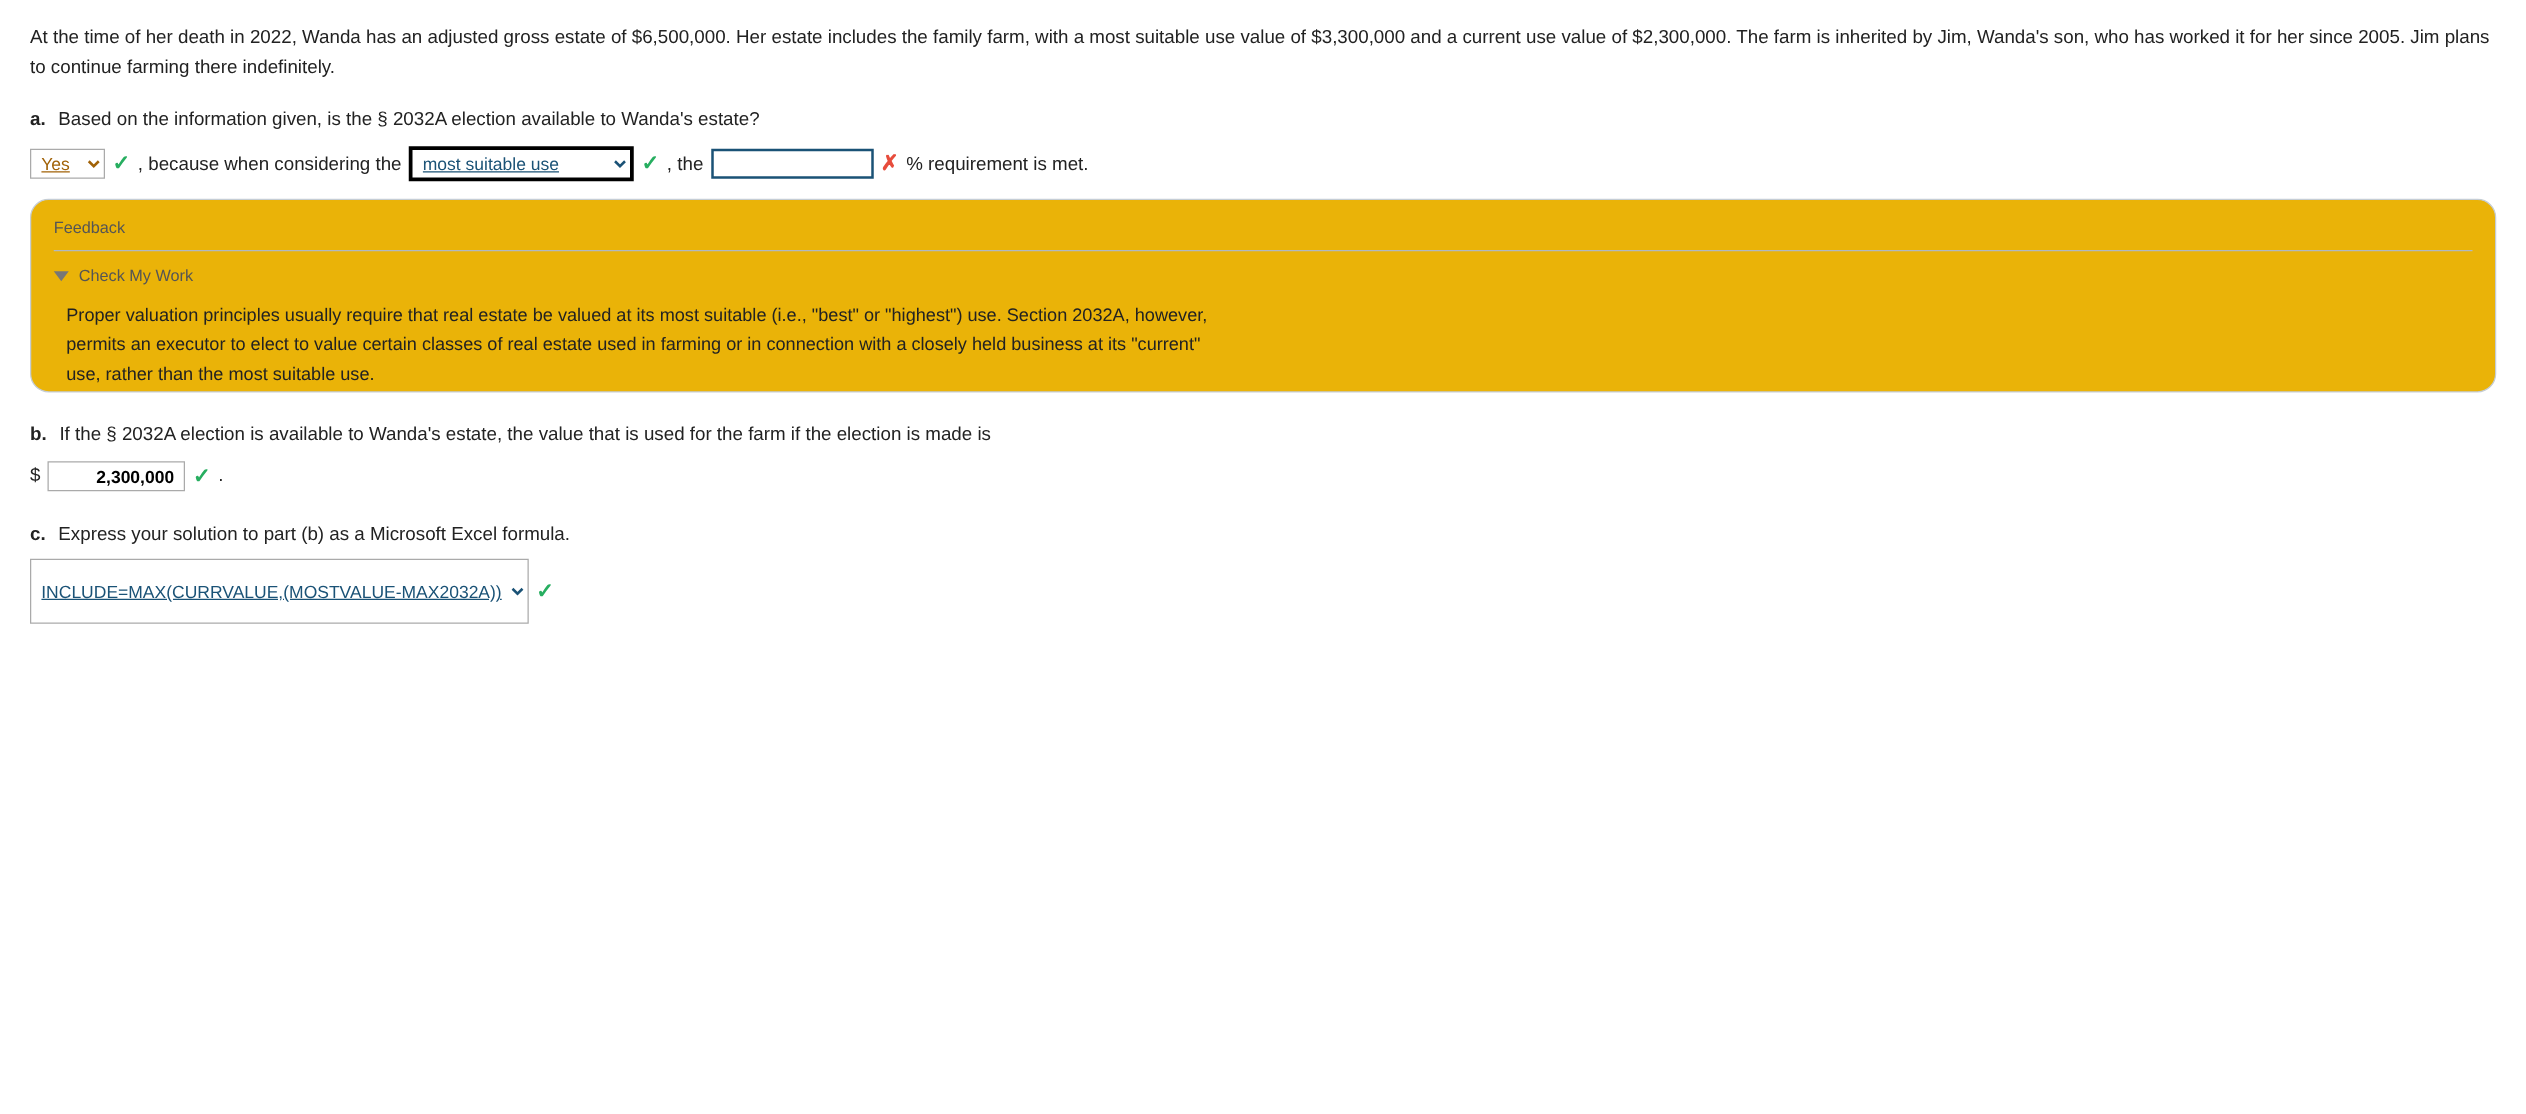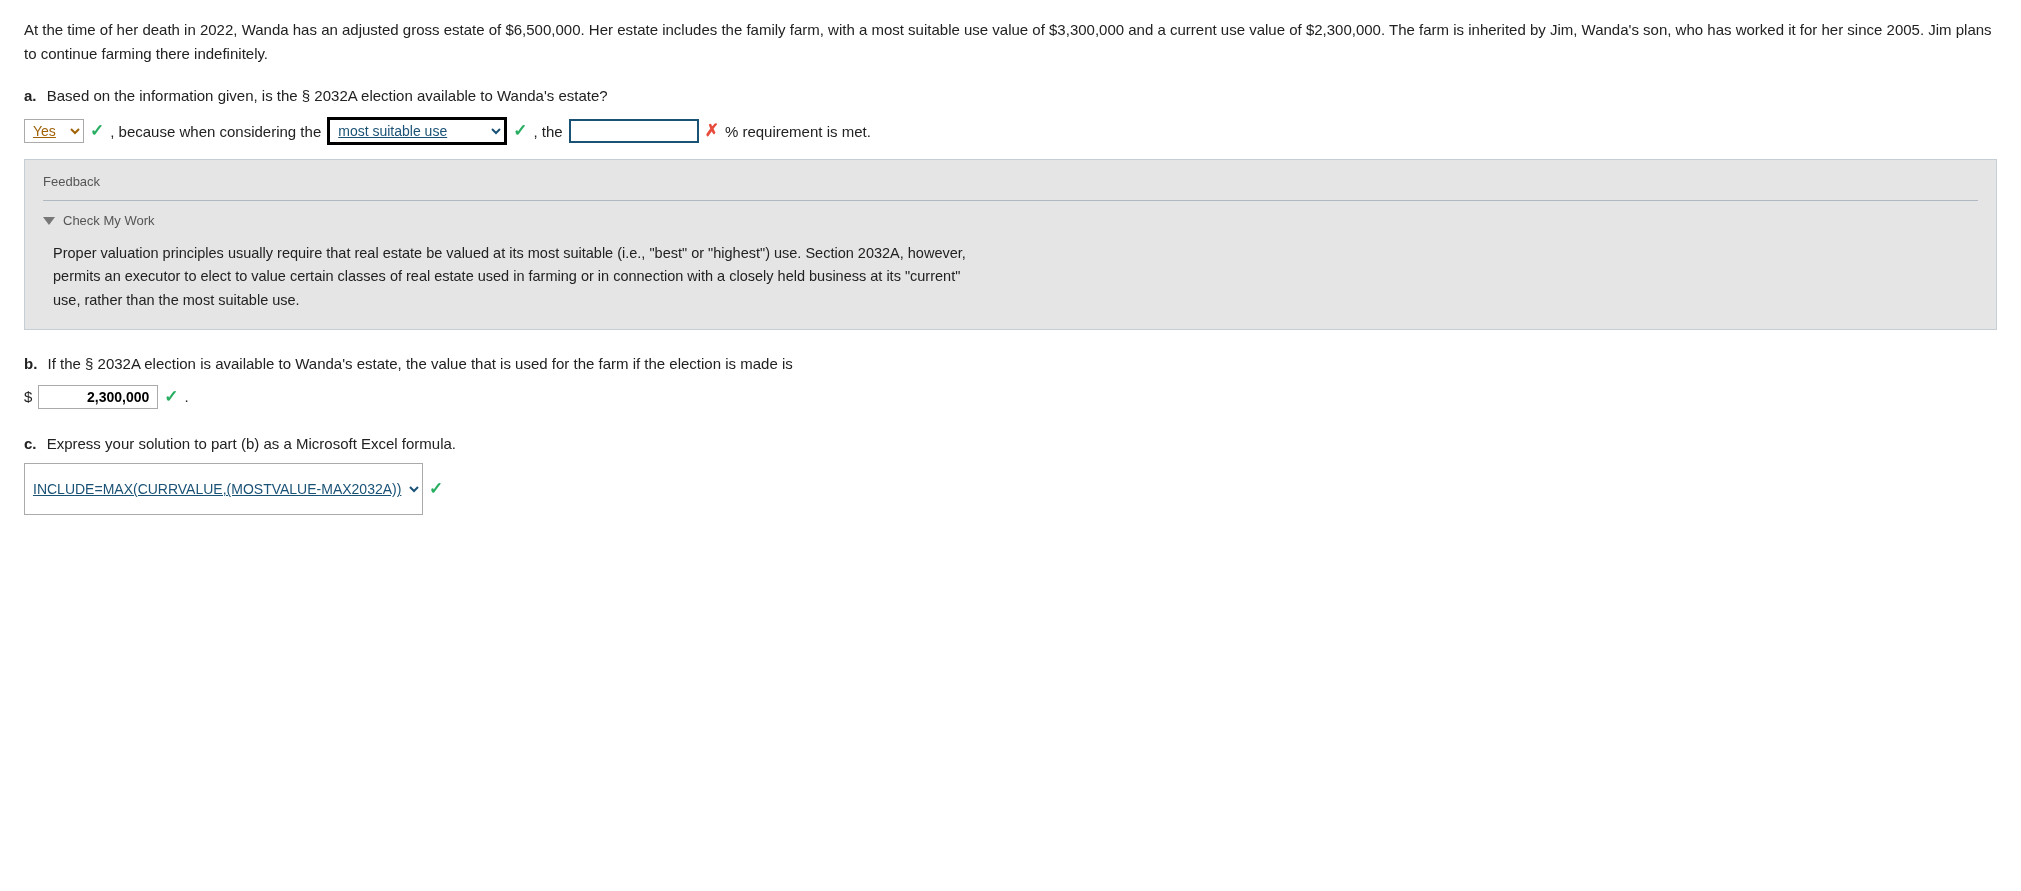--- a/index.html
+++ b/index.html
@@ -67,24 +67,24 @@
       font-weight: bold;
     }
     .text-input-small {
       border: 2px solid #1a5276;
       font-size: 14px;
       padding: 2px 6px;
       width: 130px;
       outline: none;
     }
     .feedback-box {
-      background: #e5e5e5;
+      background: #eab308;
       border: 1px solid #c5cdd5;
-      border-radius: 0;
-      padding: 12px 18px 16px 18px;
+      border-radius: 15px;
+      padding: 12px 18px 0 18px;
       margin-top: 14px;
       margin-bottom: 22px;
     }
     .feedback-title {
       font-size: 13px;
       color: #555;
       margin-bottom: 8px;
       font-weight: normal;
     }
     .feedback-divider {
@@ -121,21 +121,21 @@
       margin-top: 8px;
     }
     .dollar-sign {
       font-size: 15px;
     }
     .value-input {
       border: 1px solid #aaa;
       font-size: 14px;
       font-weight: bold;
       padding: 3px 8px;
-      width: 120px;
+      width: 110px;
       text-align: right;
     }
     .formula-dropdown-row {
       display: flex;
       align-items: center;
       gap: 6px;
       margin-top: 8px;
     }
     .formula-select {
       border: 1px solid #aaa;

